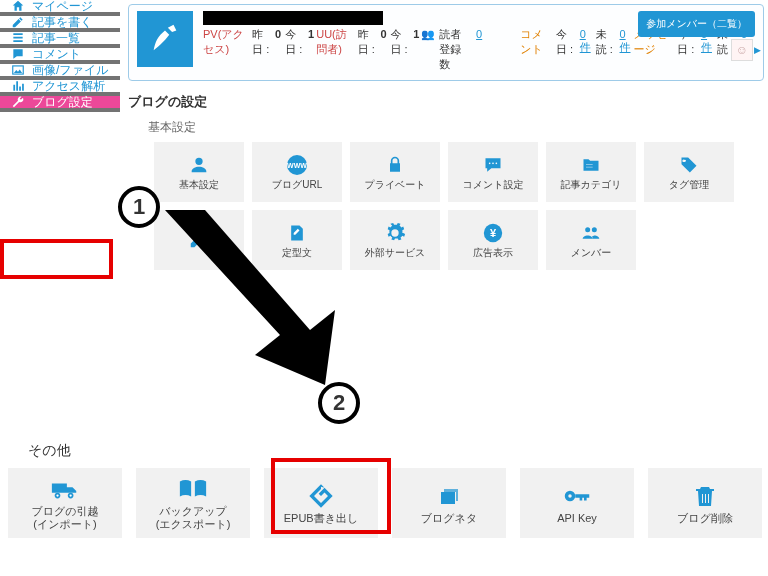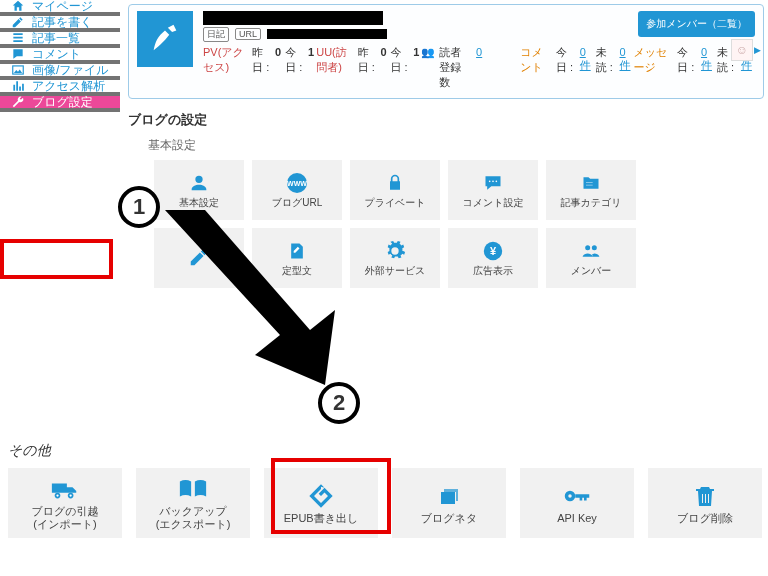--- a/index.html
+++ b/index.html
@@ -30,21 +30,21 @@
 
     .section-title { font-weight: bold; font-size: 13px; margin-top: 12px; margin-bottom: 8px; }
     .sub-title { color:#666; font-size:12px; margin-left:20px; margin-bottom:6px; }
 
     .tile-row { display: flex; gap: 8px; margin-left: 26px; margin-bottom: 8px; }
     .tile { width: 90px; height: 60px; background: #f1f1f1; display: flex; flex-direction: column; align-items: center; justify-content: center; cursor: pointer; gap: 3px; }
     .tile .ticon { width: 26px; height: 22px; display:flex; align-items:center; justify-content:center; }
     .tile .tlabel { font-size: 10px; color: #444; text-align:center; line-height:1.1; }
 
     .other-section { position:absolute; left:8px; top:430px; width:756px; }
-    .other-section .section-title { margin-left:0;font-style:italic; }
+    .other-section .section-title { margin-left:20px; }
     .tile-row-b { display:flex; gap:14px; margin-top:6px; }
     .tile-b { width: 114px; height: 70px; background:#f1f1f1; display:flex; flex-direction:column; align-items:center; justify-content:center; cursor:pointer; gap:2px; }
     .tile-b .tlabel { font-size:11px; color:#444; text-align:center; line-height:1.15; }
     .tile-b .ticon { width:32px; height:28px; display:flex; align-items:center; justify-content:center; }
     .red-box-2 { position:absolute; border:4px solid #e60000; pointer-events:none; }
 
     .annot-circle { position:absolute; width:42px; height:42px; border:4px solid #000; border-radius:50%; background:#fff; display:flex; align-items:center; justify-content:center; font-weight:bold; font-size:22px; pointer-events:none; }
     .arrow-svg { position:absolute; pointer-events:none; }
 
     svg { display:block; }
@@ -120,25 +120,20 @@
   <div class="info-card">
     <div class="avatar">
       <svg width="34" height="34" viewBox="0 0 24 24">
           <path fill="#fff" d="M4 20c1-6 3-10 8-14l3 3c-4 5-6 7-11 11zM14 4l4-2 2 4-3 1-3-3z"></path>
         </svg>
     </div>
     <div class="info-col">
       <div style="display:flex;align-items:center;gap:6px;margin-bottom:2px;">
         <div class="blackbar"></div>
       </div>
-      <div style="margin-bottom:3px;">
-        <span class="tinytag">日記</span>
-        <span class="tinytag">URL</span>
-        <span class="blackbar" style="display:inline-block;width:120px;height:10px;vertical-align:middle;"></span>
-      </div>
       <div class="info-stats">
         <div class="col">
           <div class="info-row">
               <span class="label-red">PV(アクセス)</span> 
               <span>昨日 :</span> 
               <b>0</b> 
               <span>今日 :</span> 
               <b>1</b>
             </div>
           <div class="info-row">
@@ -218,20 +213,29 @@
         <span class="tlabel">コメント設定</span>
       </div>
     <div class="tile">
         <span class="ticon">
           <svg width="24" height="20" viewBox="0 0 24 24">
             <path class="blue-fill" d="M3 5h6l2 2h10v12H3z"></path>
             <path fill="#fff" d="M6 11h8v1H6zm0 3h8v1H6z" opacity="0.6"></path>
           </svg>
         </span>
         <span class="tlabel">記事カテゴリ</span>
+      </div>
+    <div class="tile">
+        <span class="ticon">
+          <svg width="22" height="20" viewBox="0 0 24 24">
+            <path class="blue-fill" d="M3 3h8l10 10-8 8L3 11V3zm4 4a1.5 1.5 0 100 .01z"></path>
+            <circle fill="#fff" cx="7" cy="7" r="1.3"></circle>
+          </svg>
+        </span>
+        <span class="tlabel">タグ管理</span>
       </div>
   </div>
 
   <div class="tile-row">
     <div class="tile">
         <span class="ticon">
           <svg width="22" height="22" viewBox="0 0 24 24">
             <path class="blue-fill" d="M3 17l10-10 4 4L7 21H3v-4zM14 6l2-2 4 4-2 2-4-4z"></path>
           </svg>
         </span>

